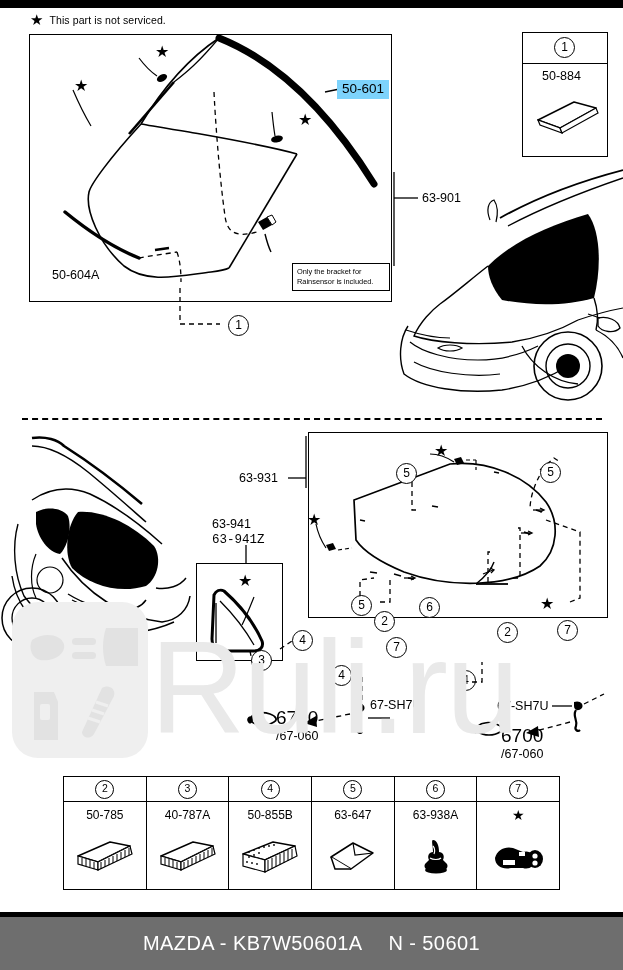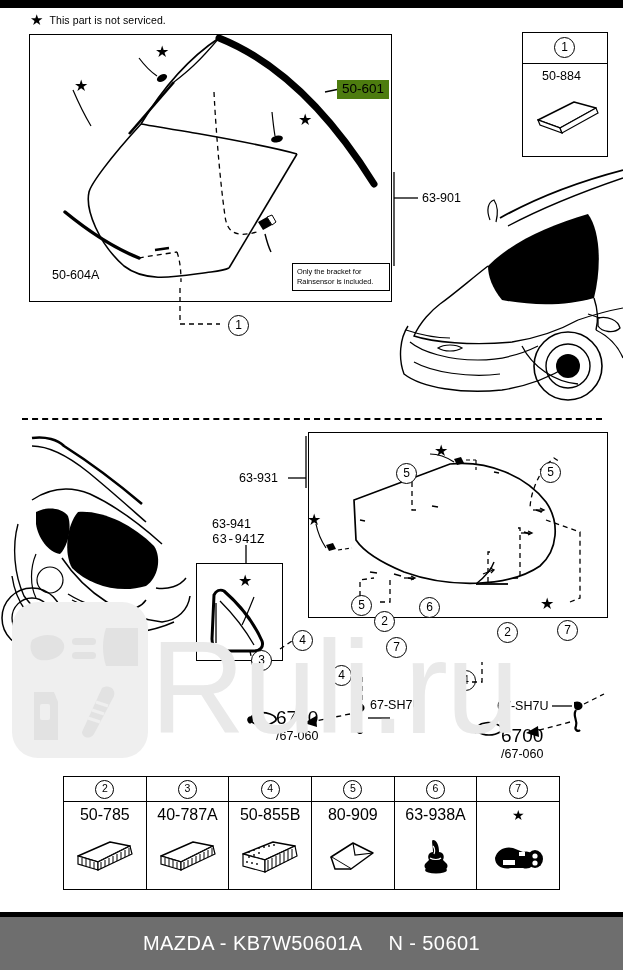--- a/index.html
+++ b/index.html
@@ -61,21 +61,21 @@
     left: 30px; top: 12px;
     display: flex;
     align-items: center;
     gap: 6px;
   }
   .note-row .note-star { font-size: 15px; line-height: 1; }
   .note-row .note-text { font-size: 10.5px; letter-spacing: 0.1px; }
   
   .hl {
     position: absolute;
-    background: #4d7c0f;
+    background: #7dd3fc;
     color: #000;
     font-size: 13.5px;
     padding: 2px 5px 3px 5px;
     line-height: 1;
     white-space: nowrap;
   }
   
   .balloon {
     position: absolute;
     border: 1.3px solid #000;
@@ -125,21 +125,21 @@
     font-size: 10.5px;
     line-height: 15px;
     text-align: center;
     color: #000;
   }
   .pt-num {
     height: 26px;
     display: flex;
     align-items: center;
     justify-content: center;
-    font-size: 16px;
+    font-size: 12px;
     color: #000;
   }
   .pt-num.is-star { font-size: 14px; }
   .pt-img {
     flex: 1 1 auto;
     display: flex;
     align-items: center;
     justify-content: center;
     padding-bottom: 4px;
   }
@@ -591,21 +591,21 @@
             <path d="M53 21 L 53 11"></path>
           </g>
         </svg>
       </div>
     </div>
 
     <div class="pt-col">
       <div class="pt-head">
         <div class="callout-inline">5</div>
       </div>
-      <div class="pt-num">80-909</div>
+      <div class="pt-num">63-647</div>
       <div class="pt-img">
         <svg width="56" height="36" viewBox="0 0 56 36">
           <path d="M6 18 L 28 4 L 48 14 L 26 30 Z" fill="#fff" stroke="#000" stroke-width="1.5" stroke-linejoin="round"></path>
           <path d="M6 18 L 10 30 L 26 30" fill="#fff" stroke="#000" stroke-width="1.5" stroke-linejoin="round"></path>
           <path d="M28 4 L 30 16 L 48 14" fill="none" stroke="#000" stroke-width="1.2"></path>
         </svg>
       </div>
     </div>
 
     <div class="pt-col">

